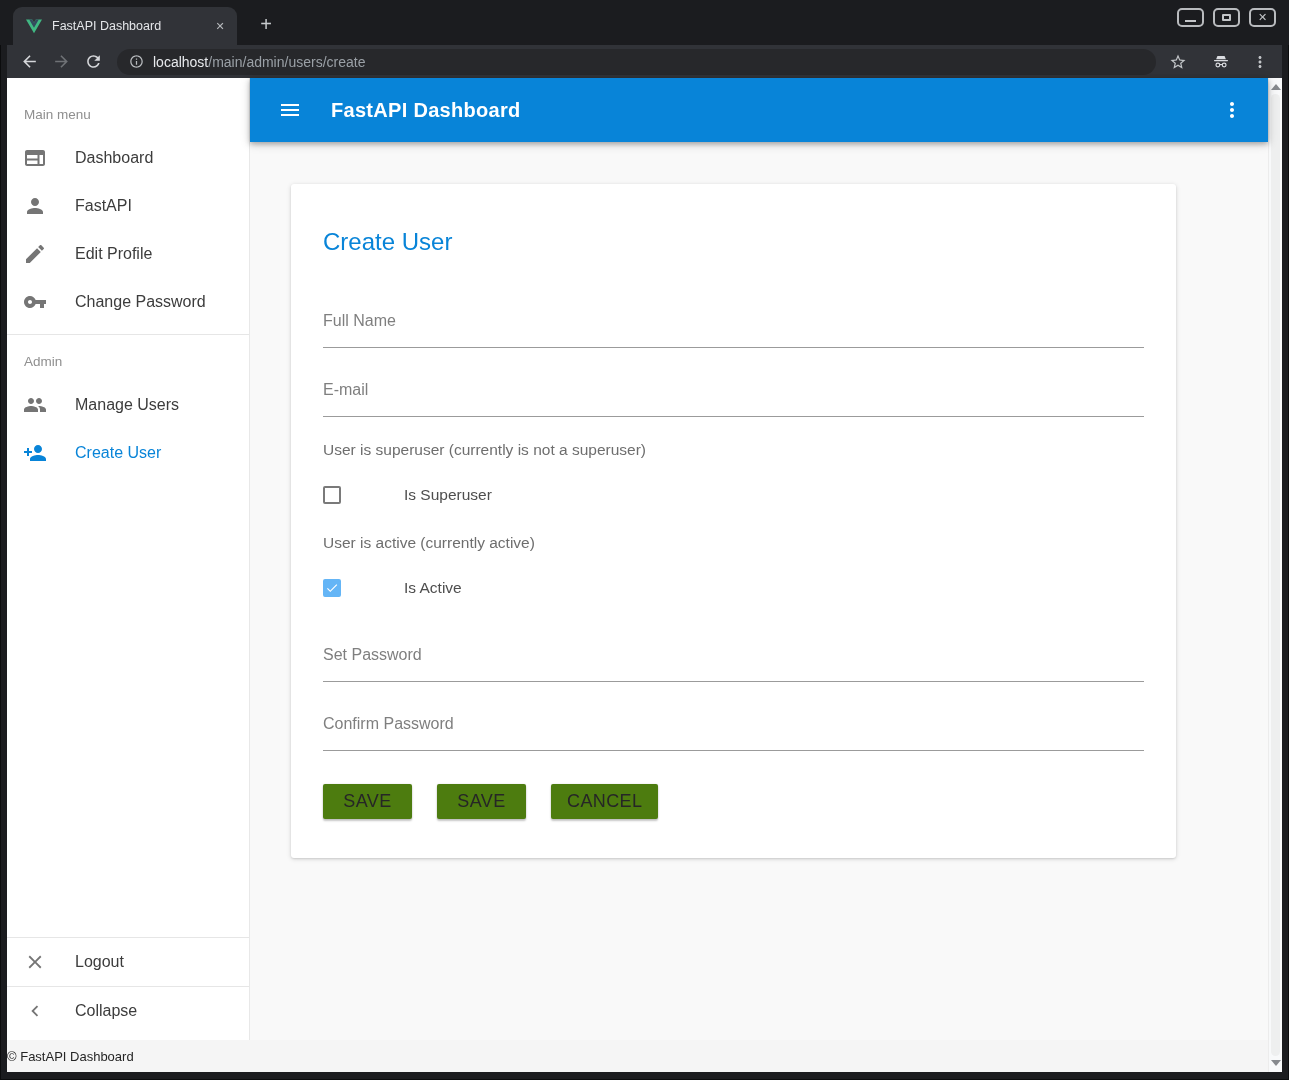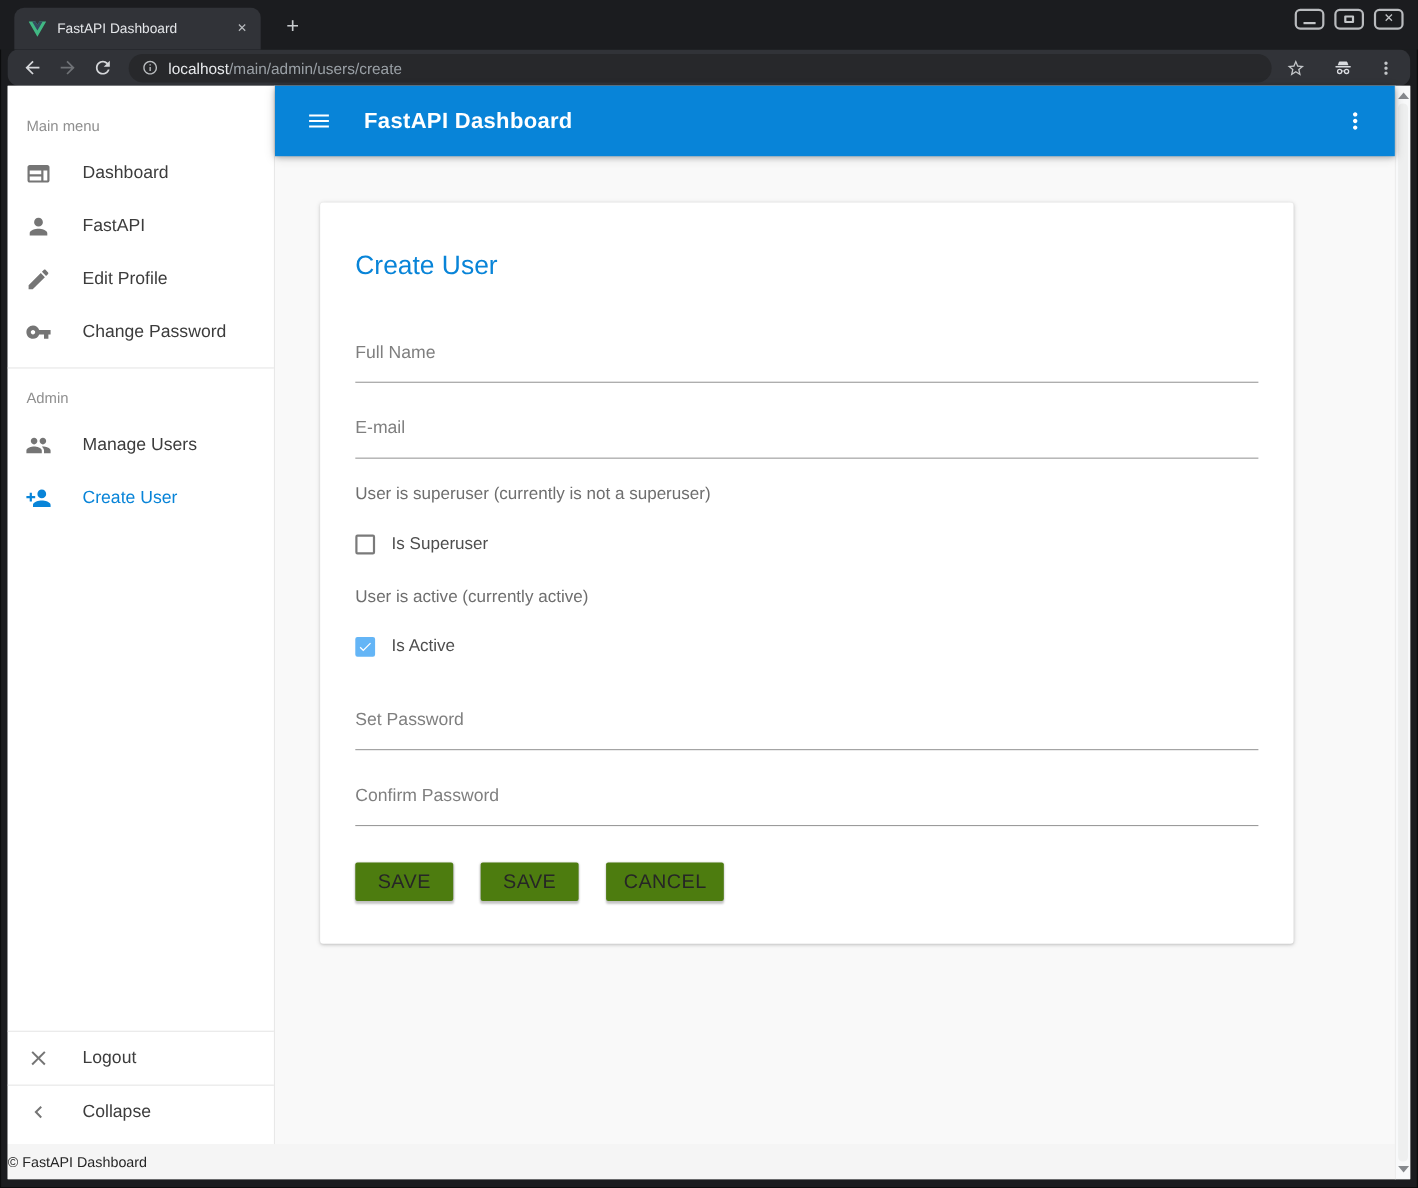--- a/index.html
+++ b/index.html
@@ -19,21 +19,21 @@
   }
   .favicon{width:16px;height:15px;flex:0 0 auto;}
   .tab-title{flex:1;margin-left:10px;font-size:12.5px;color:#e4e6e9;white-space:nowrap;overflow:hidden;}
   .tab-close{width:18px;height:18px;border-radius:50%;color:#b7babd;font-size:11px;line-height:18px;text-align:center;cursor:default;}
   .newtab{margin-left:16px;margin-bottom:7px;width:26px;height:26px;color:#c8cbce;font-size:20px;line-height:24px;text-align:center;border-radius:50%;}
   .win-controls{position:absolute;right:13px;top:8px;display:flex;gap:9px;}
   .win-btn{width:27px;height:19px;border:2px solid #b9bbbe;border-radius:5px;display:flex;align-items:center;justify-content:center;color:#c3c5c8;}
   .glyph-min{width:11px;border-bottom:2px solid #c3c5c8;margin-top:7px;}
   .glyph-max{width:9px;height:7px;border:2px solid #c3c5c8;border-radius:1px;}
   .glyph-close{font-size:11px;line-height:11px;}
-  .toolbar{height:33px;margin:0 7px;background:#313338;display:flex;align-items:center;padding:0 6px;border-radius:10px;}
+  .toolbar{height:33px;margin:0 7px;background:#313338;display:flex;align-items:center;padding:0 6px;}
   .nav-btn{width:26px;height:26px;display:flex;align-items:center;justify-content:center;margin:0 3px;border-radius:50%;}
   .nav-btn svg{width:19px;height:19px;}
   .c-on{color:#d5d7da;} .c-off{color:#6f7276;}
   .urlbar{
     flex:1;height:26px;background:#27282b;border-radius:13px;margin:0 6px 0 8px;
     display:flex;align-items:center;padding:0 12px;min-width:0;
   }
   .urlbar svg{width:15px;height:15px;color:#b9bcbf;flex:0 0 auto;}
   .url-text{margin-left:9px;font-size:14px;white-space:nowrap;overflow:hidden;}
   .url-host{color:#e8eaed;}
@@ -78,21 +78,21 @@
   .card-title{font-size:24px;color:#0884d8;font-weight:400;margin:0 0 56px 0;}
   .tf{margin-bottom:33px;}
   .tf input{
     display:block;width:100%;border:none;outline:none;background:transparent;
     border-bottom:1px solid #9b9b9b;font-size:16px;color:#333;
     padding:0 0 17px 0;font-family:inherit;
   }
   .tf input::placeholder{color:#7f7f7f;opacity:1;}
   .tf.tight{margin-bottom:24px;}
   .hint{font-size:15.5px;color:#6e6e6e;margin:0 0 27px 0;}
-  .cb-row{display:flex;align-items:flex-end;margin-bottom:30px;cursor:pointer;}
+  .cb-row{display:flex;align-items:flex-end;margin-bottom:30px;cursor:pointer;gap:48px;}
   .cb-row.last{margin-bottom:49px;}
   .checkbox{
     width:18px;height:18px;border:2px solid #7a7a7a;border-radius:2px;
     display:flex;align-items:center;justify-content:center;background:#fff;flex:0 0 auto;
   }
   .checkbox.checked{background:#64b5f6;border-color:#64b5f6;}
   .checkbox svg{width:16px;height:16px;color:#fff;display:none;}
   .checkbox.checked svg{display:block;}
   .cb-label{margin-left:15px;font-size:15.5px;color:#4e4e4e;}
   .actions{margin-top:26px;display:flex;}

